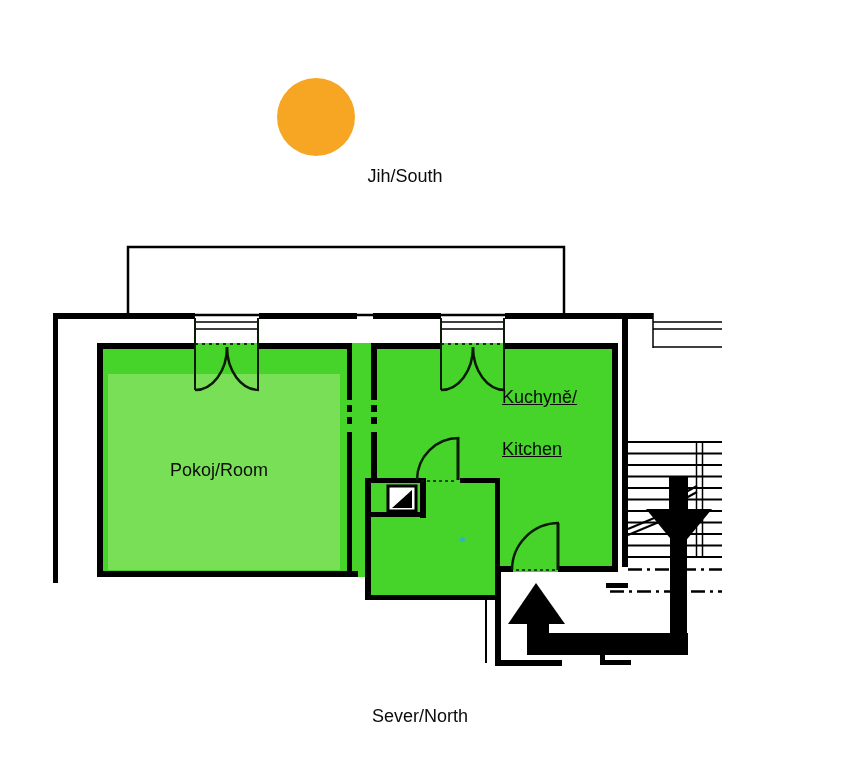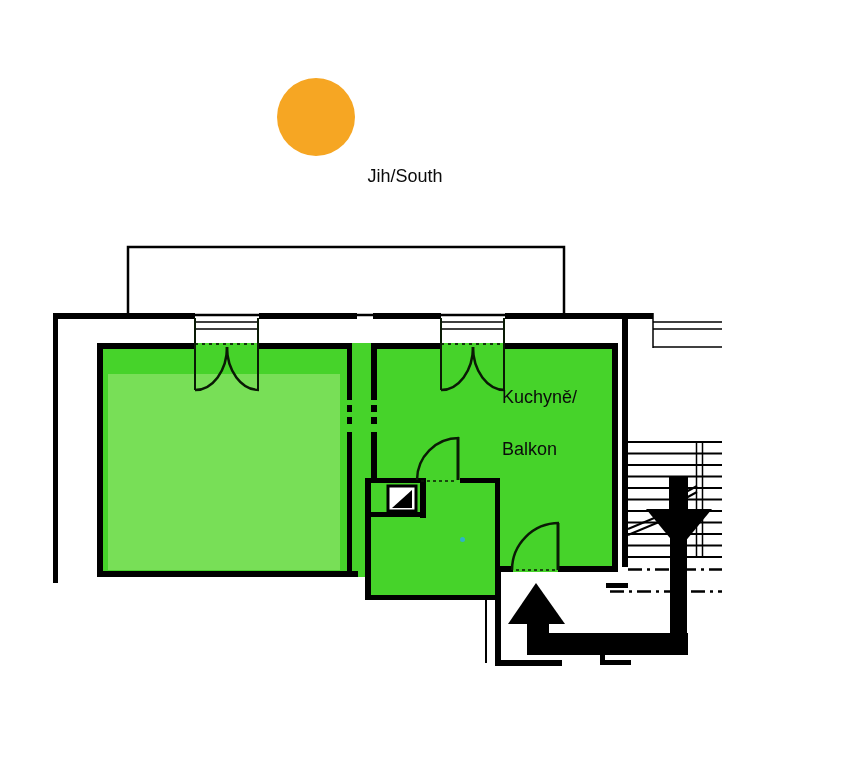--- a/index.html
+++ b/index.html
@@ -15,21 +15,21 @@
     position:absolute;
     color:#0b0b0b;
     font-size:18px;
     line-height:26px;
     white-space:pre;
   }
   .center{text-align:center;}
   #lbl-south   {left:305px;top:163px;width:200px;}
   #lbl-balcony {left:128px;top:261px;width:436px;}
   #lbl-room    {left:119px;top:457px;width:200px;}
-  #lbl-kitchen {left:502px;top:384px;}
+  #lbl-kitchen {left:502px;top:384px;text-decoration:underline;}
   #lbl-bath    {left:378px;top:526px;}
   #lbl-north   {left:320px;top:703px;width:200px;}
   #bath-dot{
     position:absolute;left:460px;top:537px;width:5px;height:5px;border-radius:50%;
   }
 </style>
 </head>
 <body>
 
 <div id="stage" style="background: rgb(255, 255, 255);">
@@ -193,21 +193,23 @@
     <rect x="670" y="536" width="17" height="112"></rect>
     <rect x="527" y="633" width="161" height="22"></rect>
     <rect x="527" y="616" width="22" height="22"></rect>
     <polygon points="508,624 565,624 536,583"></polygon>
   </g>
 </svg>
 
 <div class="lbl center" id="lbl-south">Jih/South</div>
 
 
+<div class="lbl center" id="lbl-room">Pokoj/Room</div>
 
 <div class="lbl" id="lbl-kitchen"><span>Kuchyně/</span><br>
-<span>Balkon</span></div>
+<span>Kitchen</span></div>
 
 
 <div id="bath-dot" style="background: rgb(47, 179, 199);"></div>
 
+<div class="lbl center" id="lbl-north">Sever/North</div>
 
 </div>
 
 </body></html>

